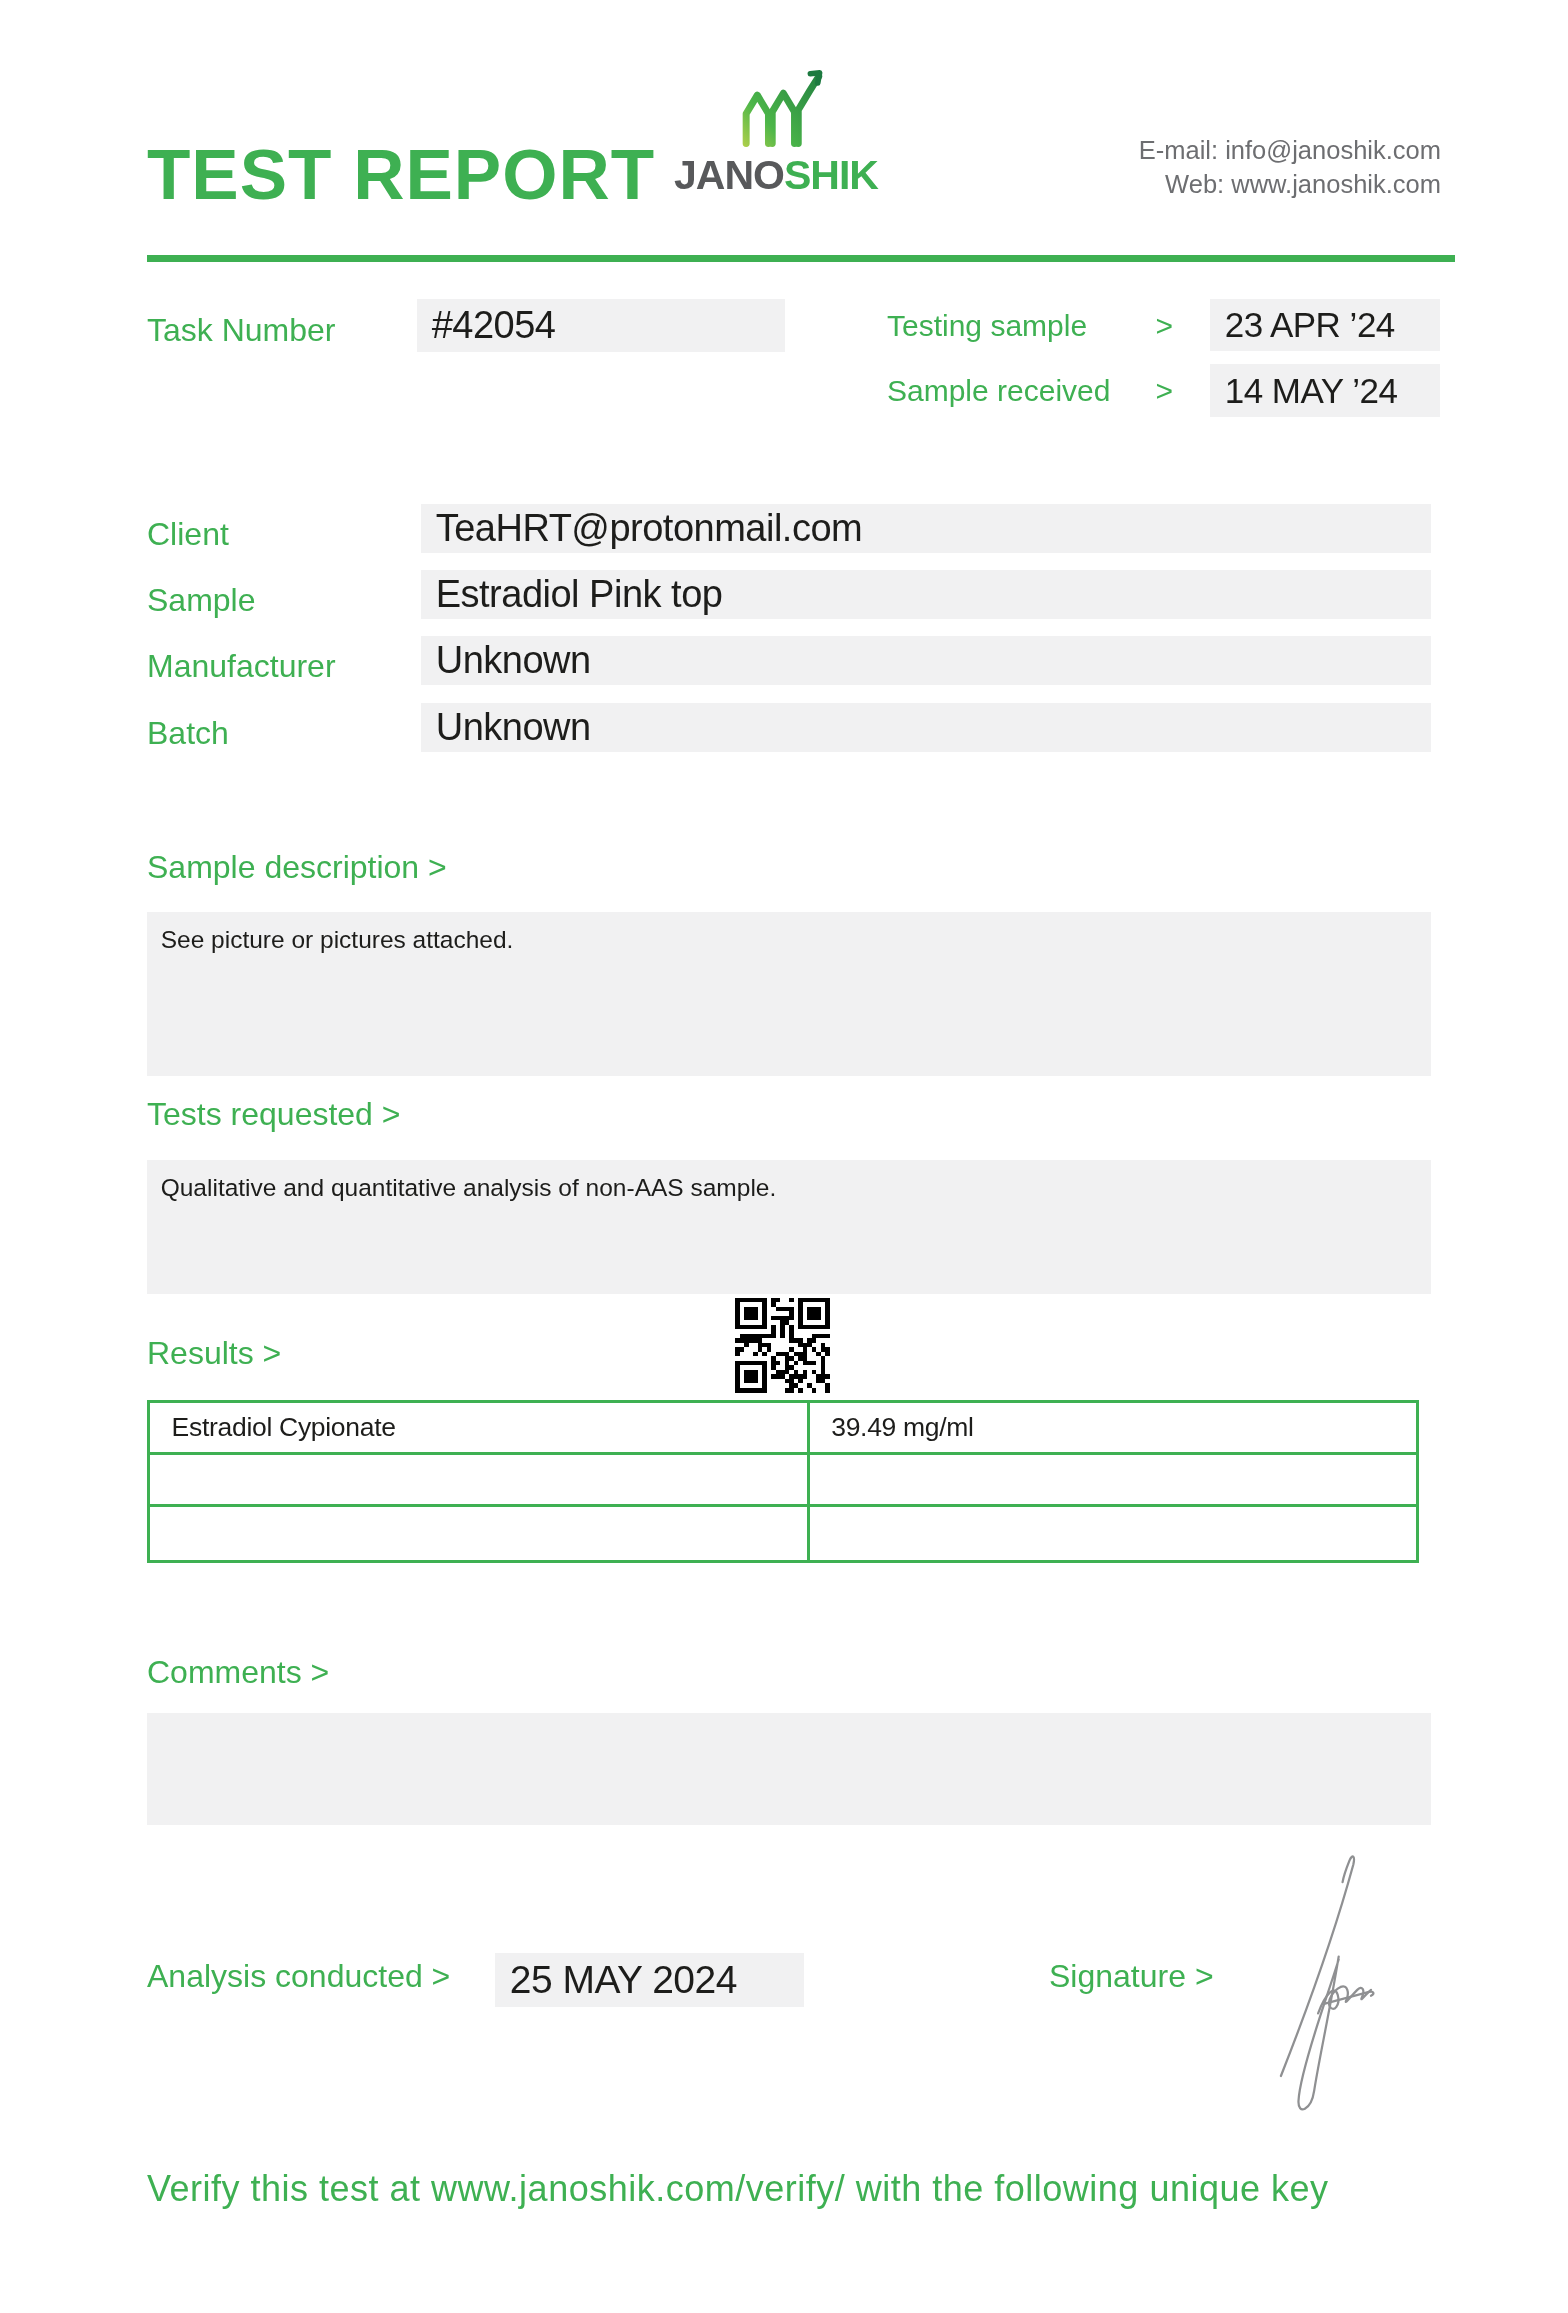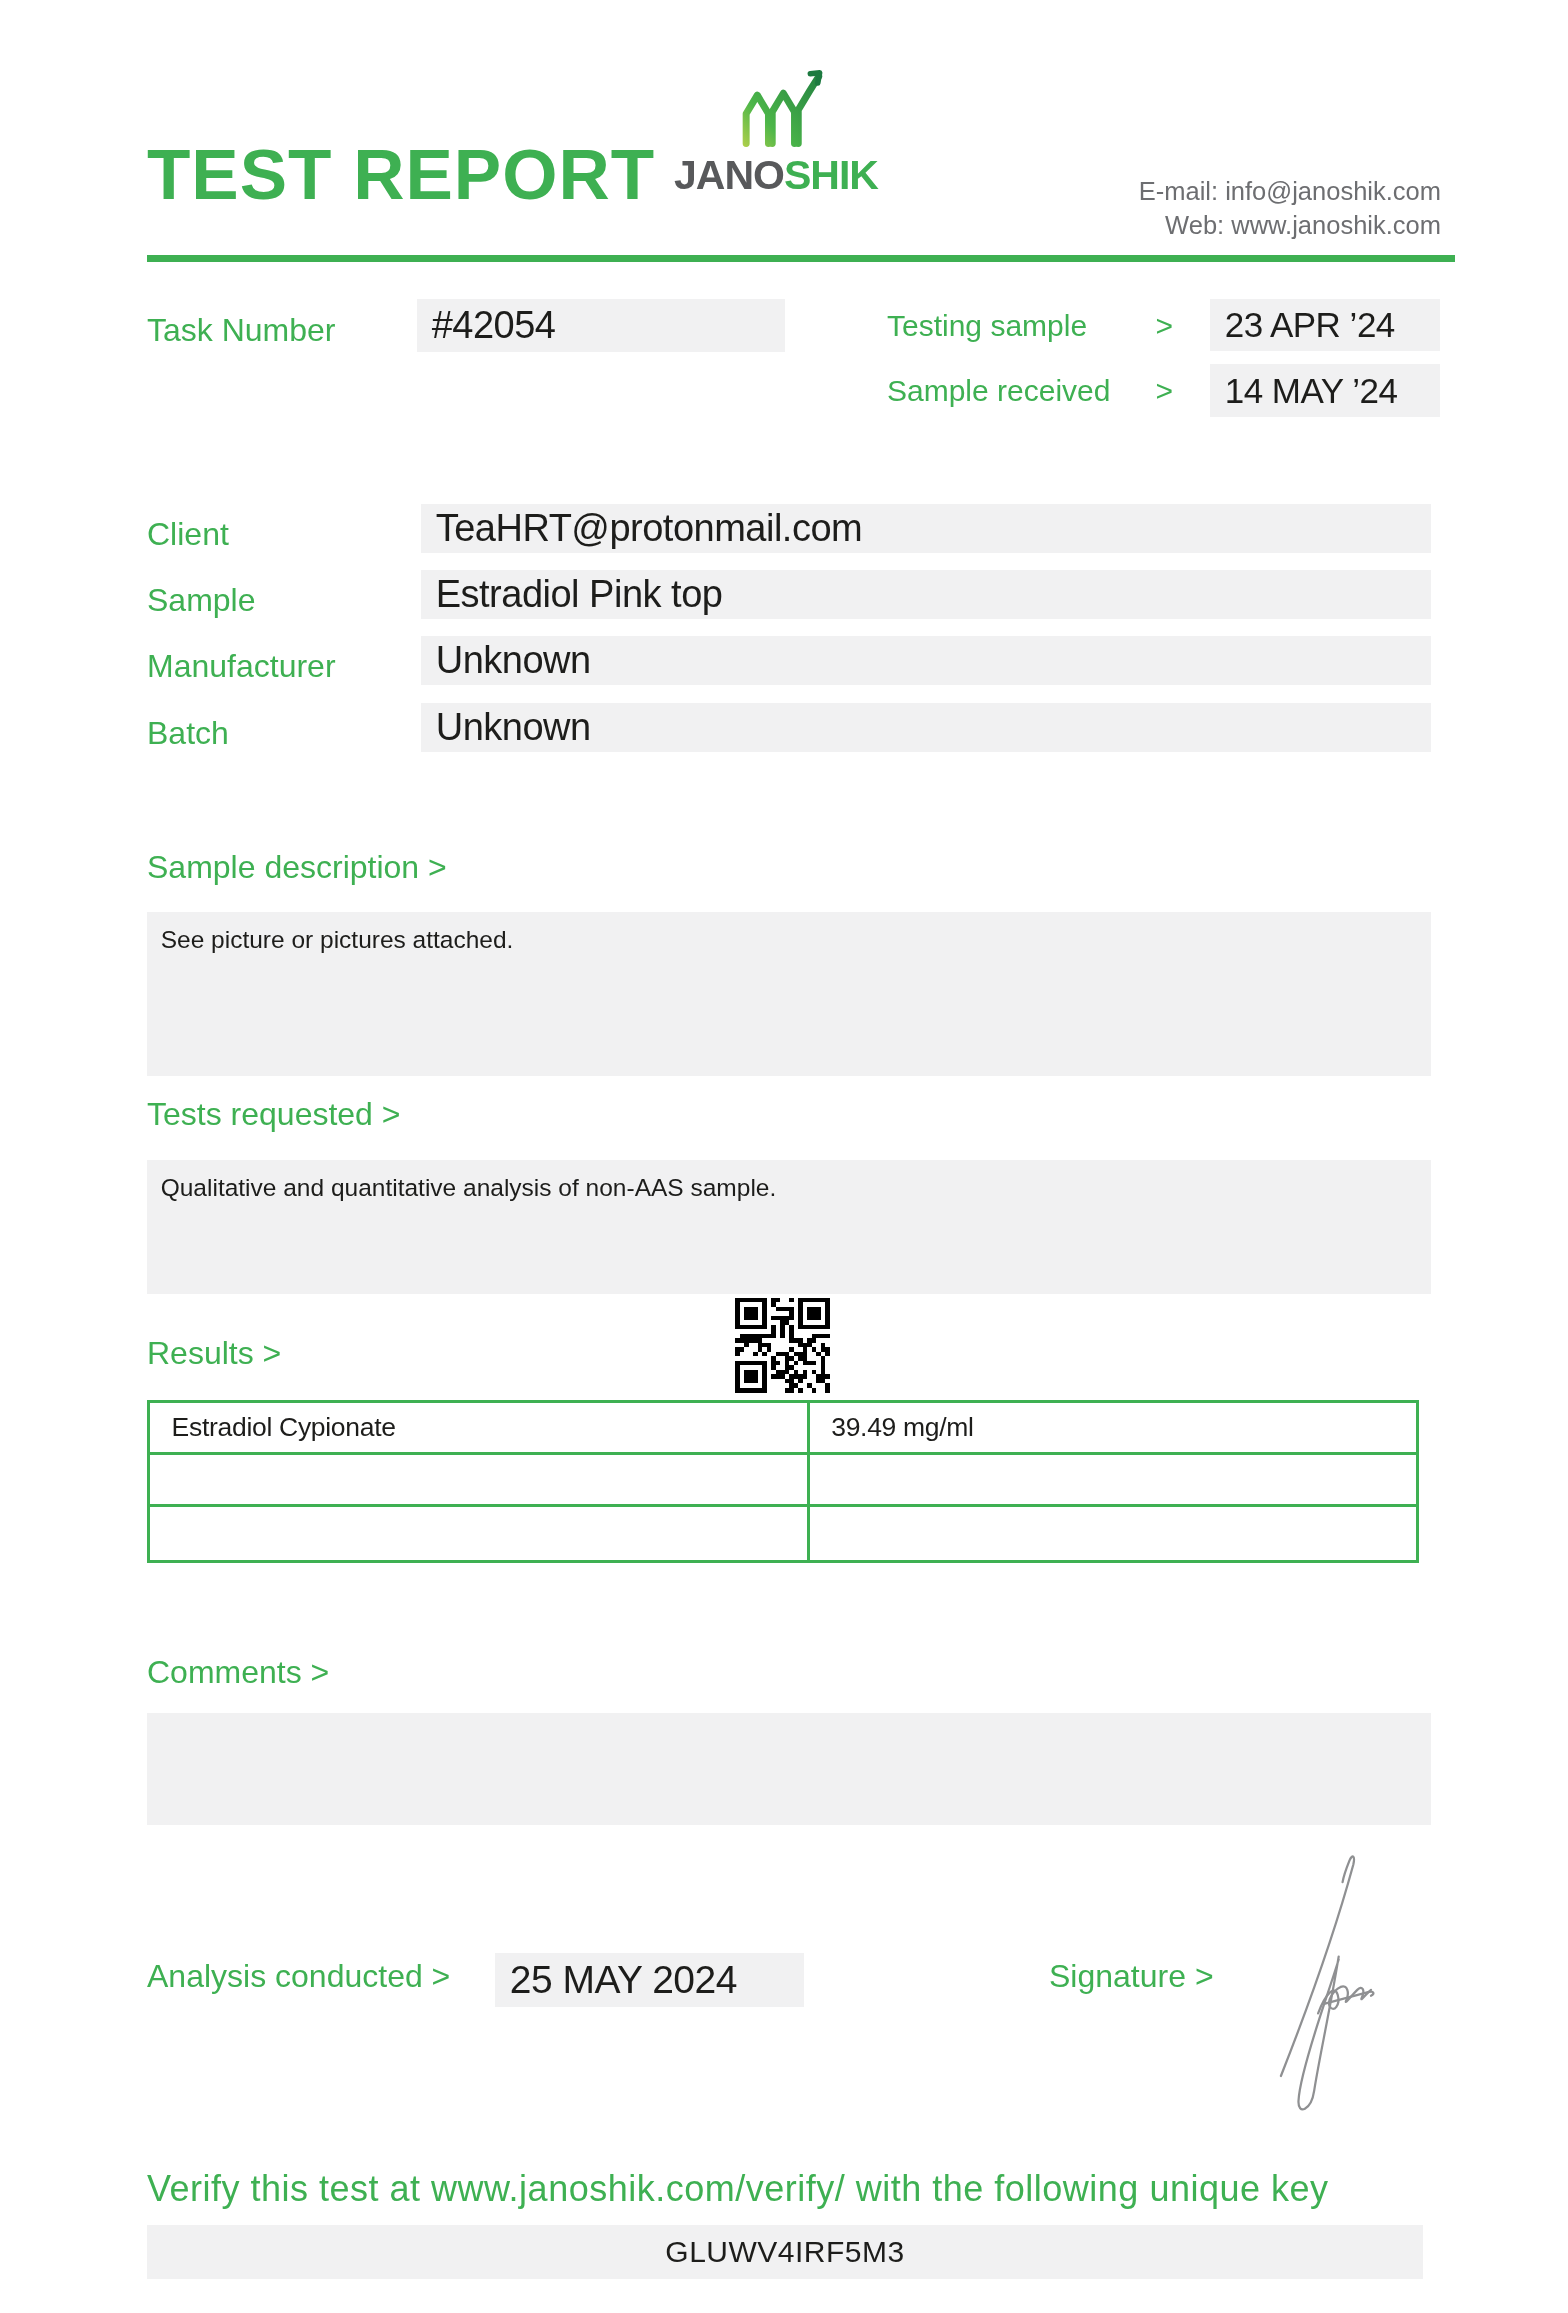--- a/index.html
+++ b/index.html
@@ -14,21 +14,21 @@
     position:relative;width:1568px;height:2313px;background:#ffffff;overflow:hidden;
     font-family:"Liberation Sans","DejaVu Sans",sans-serif;color:var(--dark);border-radius:27px;
   }
   .abs{position:absolute;}
   .graybox{background:var(--graybox);display:flex;align-items:center;}
   .label{font-size:32px;color:var(--green);}
   .value{font-size:38px;color:var(--dark);padding-left:14.7px;letter-spacing:-0.5px;}
   .heading{font-size:32px;color:var(--green);}
   .bodytext{font-size:24.5px;color:var(--dark);}
   .title{font-size:71px;font-weight:700;letter-spacing:1px;color:var(--green);line-height:1;}
-  .contact{font-size:25.5px;color:var(--graytext);text-align:right;line-height:1.35;margin-top:41px;}
+  .contact{font-size:25.5px;color:var(--graytext);text-align:right;line-height:1.35;}
   .rule{background:var(--green);}
   .datebox{font-size:35px;letter-spacing:-0.5px;margin-left:22px;}
   .results-table{border-collapse:collapse;width:1272px;table-layout:fixed;}
   .results-table td{
     border:3.9px solid var(--green);font-size:26.5px;color:var(--dark);
     padding:0 0 0 21.6px;height:49px;vertical-align:middle;letter-spacing:-0.3px;margin-left:44px;
   }
   .logo-text{font-size:41px;font-weight:700;letter-spacing:-1px;line-height:1;}
   .logo-jano{color:var(--logogray);}
   .logo-shik{color:var(--green);}
@@ -384,18 +384,15 @@
       <g stroke="#8f9092" stroke-width="2.3" stroke-linecap="round" fill="none">
         <path d="M12 238 C 38 172 68 88 86 22 C 88 13 85 11 82 18 C 78 28 76 34 75 40"></path>
         <path d="M71 116 C 63 166 50 226 46 253 C 43 273 29 279 30 263 C 31 244 44 201 58 159 C 63 144 68 129 71 119"></path>
         <path d="M50 174 C 58 153 67 145 70 155 C 73 165 66 174 62 167 C 59 161 65 151 73 147 C 80 144 82 153 79 160 C 76 167 83 157 90 150 C 95 145 98 150 95 157 C 92 164 98 155 104 150"></path>
         <path d="M57 164 L 102 152 C 107 151 108 154 104 156"></path>
       </g>
     </svg>
   </div>
 
   <div class="abs verify-line" style="left:147px;top:2168px;">Verify this test at www.janoshik.com/verify/ with the following unique key</div>
-  <div class="abs graybox keybox" style="left:147px;top:2225px;width:1276px;height:54px;">
-    <span>GLUWV4IRF5M3</span>
-  </div>
 
 </div>
 
 
 </body></html>

